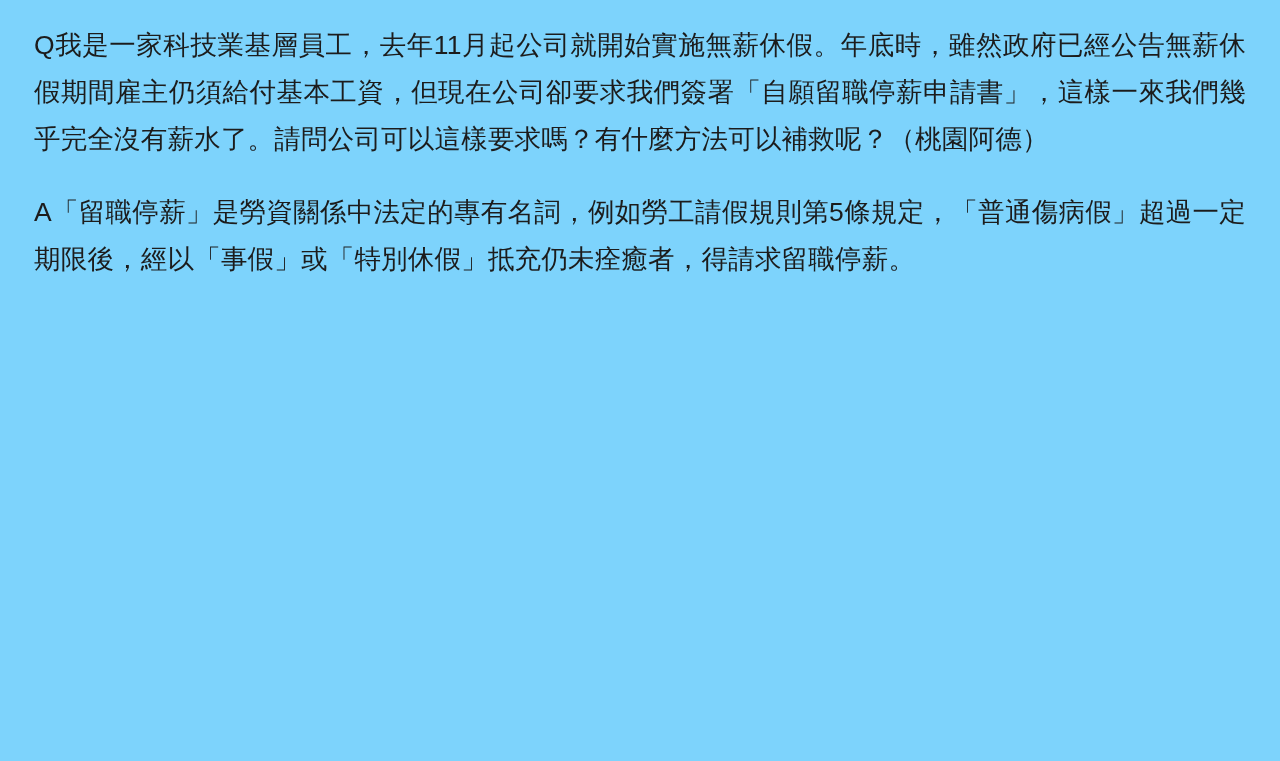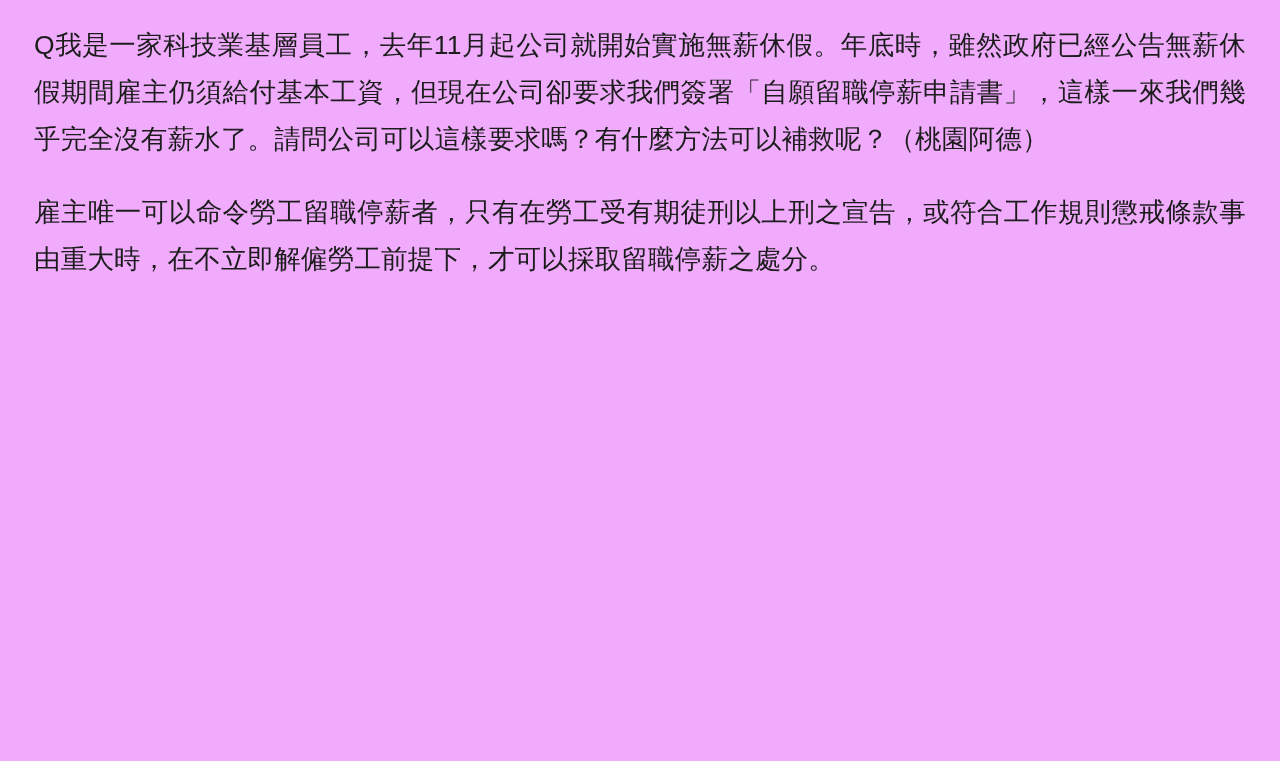--- a/index.html
+++ b/index.html
@@ -12,35 +12,35 @@
     height: 761px;
     overflow: hidden;
     font-family: "Liberation Sans", "DejaVu Sans", sans-serif;
     color: #1a1a1a;
   }
   #article {
     box-sizing: border-box;
     width: 1280px;
     height: 761px;
     padding: 22px 34px 0 34px;
-    background: #f0abfc;
+    background: #7dd3fc;
   }
   .para {
     font-size: 26.5px;
     line-height: 47px;
     letter-spacing: 0.2px;
     text-align: justify;
     text-justify: inter-ideograph;
     margin: 0 0 26px 0;
     color: #1c1c1c;
     font-weight: 400;
   }
   .para:last-child {
     margin-bottom: 0;
   }
 </style>
 </head>
 <body>
 
 <div id="article">
   <p class="para">Q我是一家科技業基層員工，去年11月起公司就開始實施無薪休假。年底時，雖然政府已經公告無薪休假期間雇主仍須給付基本工資，但現在公司卻要求我們簽署「自願留職停薪申請書」，這樣一來我們幾乎完全沒有薪水了。請問公司可以這樣要求嗎？有什麼方法可以補救呢？（桃園阿德）</p>
-  <p class="para">雇主唯一可以命令勞工留職停薪者，只有在勞工受有期徒刑以上刑之宣告，或符合工作規則懲戒條款事由重大時，在不立即解僱勞工前提下，才可以採取留職停薪之處分。</p>
+  <p class="para">A「留職停薪」是勞資關係中法定的專有名詞，例如勞工請假規則第5條規定，「普通傷病假」超過一定期限後，經以「事假」或「特別休假」抵充仍未痊癒者，得請求留職停薪。</p>
 </div>
 
 </body></html>

